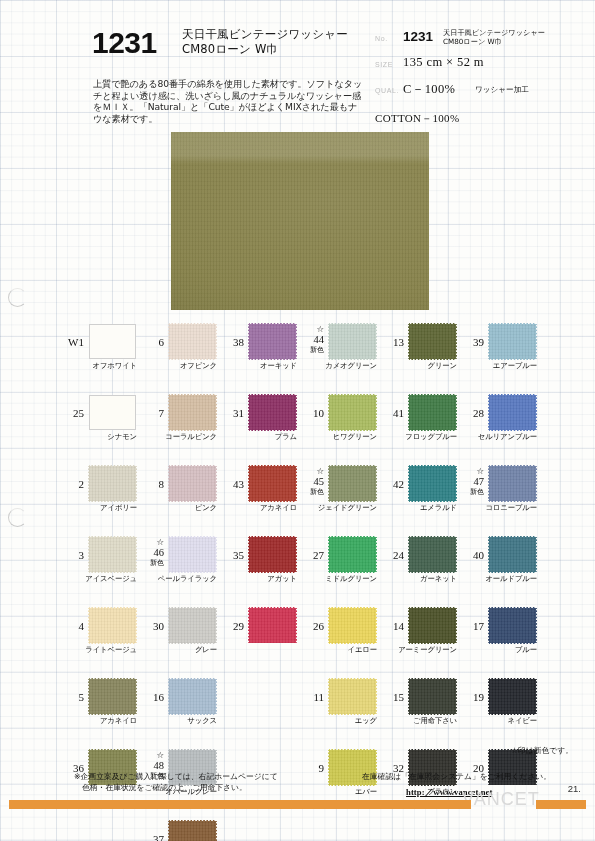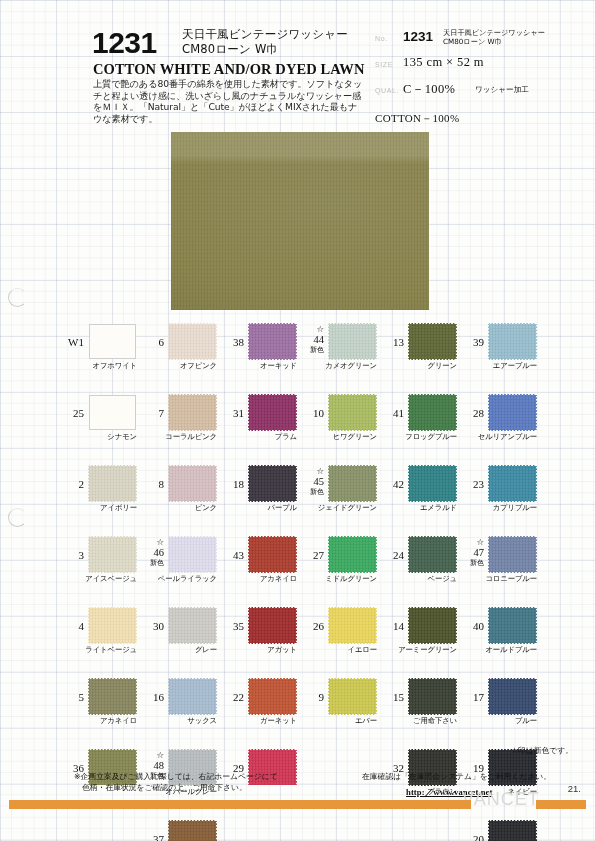--- a/index.html
+++ b/index.html
@@ -178,21 +178,20 @@
 
 <div class="punch" style="top:288px;"></div>
 <div class="punch" style="top:508px;"></div>
 
 <div id="header">
   <div class="bignum">1231</div>
   <div class="jp-title">
     <div>天日干風ビンテージワッシャー</div>
     <div>CM80ローン W巾</div>
   </div>
-  <div class="en-title">COTTON WHITE AND/OR DYED LAWN</div>
   <div class="desc">上質で艶のある80番手の綿糸を使用した素材です。ソフトなタッチと程よい透け感に、洗いざらし風のナチュラルなワッシャー感をＭＩＸ。「Natural」と「Cute」がほどよくMIXされた最もナウな素材です。</div>
 
   <div id="spec">
     <div class="spec-row">
       <span class="spec-lab">No.</span>
       <span class="spec-num">1231</span>
       <span class="spec-jp">
         <span style="display:block">天日干風ビンテージワッシャー</span>
         <span style="display:block">CM80ローン W巾</span>
       </span>
@@ -397,31 +396,20 @@
         <div class="sw" style="background: rgb(140, 47, 99);">
           <div class="face"></div>
           <div class="zz t" style="background: repeating-conic-gradient(from 45deg at 50% 100%, rgb(140, 47, 99) 0deg, rgb(140, 47, 99) 90deg, transparent 90deg, transparent 180deg) 0% 0% / 3.2px 2.4px;"></div>
           <div class="zz b" style="background: repeating-conic-gradient(from 225deg at 50% 0%, rgb(140, 47, 99) 0deg, rgb(140, 47, 99) 90deg, transparent 90deg, transparent 180deg) 0% 0% / 3.2px 2.4px;"></div>
           <div class="zz l" style="background: repeating-conic-gradient(from 315deg at 100% 50%, rgb(140, 47, 99) 0deg, rgb(140, 47, 99) 90deg, transparent 90deg, transparent 180deg) 0% 0% / 2.4px 3.2px;"></div>
           <div class="zz r" style="background: repeating-conic-gradient(from 135deg at 0% 50%, rgb(140, 47, 99) 0deg, rgb(140, 47, 99) 90deg, transparent 90deg, transparent 180deg) 0% 0% / 2.4px 3.2px;"></div>
         </div>
         <div class="nm">プラム</div>
       </div>
       <div class="cell">
-        <div class="idx">18</div>
-        <div class="sw" style="background: rgb(56, 51, 60);">
-          <div class="face"></div>
-          <div class="zz t" style="background: repeating-conic-gradient(from 45deg at 50% 100%, rgb(56, 51, 60) 0deg, rgb(56, 51, 60) 90deg, transparent 90deg, transparent 180deg) 0% 0% / 3.2px 2.4px;"></div>
-          <div class="zz b" style="background: repeating-conic-gradient(from 225deg at 50% 0%, rgb(56, 51, 60) 0deg, rgb(56, 51, 60) 90deg, transparent 90deg, transparent 180deg) 0% 0% / 3.2px 2.4px;"></div>
-          <div class="zz l" style="background: repeating-conic-gradient(from 315deg at 100% 50%, rgb(56, 51, 60) 0deg, rgb(56, 51, 60) 90deg, transparent 90deg, transparent 180deg) 0% 0% / 2.4px 3.2px;"></div>
-          <div class="zz r" style="background: repeating-conic-gradient(from 135deg at 0% 50%, rgb(56, 51, 60) 0deg, rgb(56, 51, 60) 90deg, transparent 90deg, transparent 180deg) 0% 0% / 2.4px 3.2px;"></div>
-        </div>
-        <div class="nm">パープル</div>
-      </div>
-      <div class="cell">
         <div class="idx">43</div>
         <div class="sw" style="background: rgb(171, 59, 45);">
           <div class="face"></div>
           <div class="zz t" style="background: repeating-conic-gradient(from 45deg at 50% 100%, rgb(171, 59, 45) 0deg, rgb(171, 59, 45) 90deg, transparent 90deg, transparent 180deg) 0% 0% / 3.2px 2.4px;"></div>
           <div class="zz b" style="background: repeating-conic-gradient(from 225deg at 50% 0%, rgb(171, 59, 45) 0deg, rgb(171, 59, 45) 90deg, transparent 90deg, transparent 180deg) 0% 0% / 3.2px 2.4px;"></div>
           <div class="zz l" style="background: repeating-conic-gradient(from 315deg at 100% 50%, rgb(171, 59, 45) 0deg, rgb(171, 59, 45) 90deg, transparent 90deg, transparent 180deg) 0% 0% / 2.4px 3.2px;"></div>
           <div class="zz r" style="background: repeating-conic-gradient(from 135deg at 0% 50%, rgb(171, 59, 45) 0deg, rgb(171, 59, 45) 90deg, transparent 90deg, transparent 180deg) 0% 0% / 2.4px 3.2px;"></div>
         </div>
         <div class="nm">アカネイロ</div>
       </div>
@@ -430,31 +418,20 @@
         <div class="sw" style="background: rgb(158, 42, 42);">
           <div class="face"></div>
           <div class="zz t" style="background: repeating-conic-gradient(from 45deg at 50% 100%, rgb(158, 42, 42) 0deg, rgb(158, 42, 42) 90deg, transparent 90deg, transparent 180deg) 0% 0% / 3.2px 2.4px;"></div>
           <div class="zz b" style="background: repeating-conic-gradient(from 225deg at 50% 0%, rgb(158, 42, 42) 0deg, rgb(158, 42, 42) 90deg, transparent 90deg, transparent 180deg) 0% 0% / 3.2px 2.4px;"></div>
           <div class="zz l" style="background: repeating-conic-gradient(from 315deg at 100% 50%, rgb(158, 42, 42) 0deg, rgb(158, 42, 42) 90deg, transparent 90deg, transparent 180deg) 0% 0% / 2.4px 3.2px;"></div>
           <div class="zz r" style="background: repeating-conic-gradient(from 135deg at 0% 50%, rgb(158, 42, 42) 0deg, rgb(158, 42, 42) 90deg, transparent 90deg, transparent 180deg) 0% 0% / 2.4px 3.2px;"></div>
         </div>
         <div class="nm">アガット</div>
       </div>
       <div class="cell">
-        <div class="idx">22</div>
-        <div class="sw" style="background: rgb(191, 83, 50);">
-          <div class="face"></div>
-          <div class="zz t" style="background: repeating-conic-gradient(from 45deg at 50% 100%, rgb(191, 83, 50) 0deg, rgb(191, 83, 50) 90deg, transparent 90deg, transparent 180deg) 0% 0% / 3.2px 2.4px;"></div>
-          <div class="zz b" style="background: repeating-conic-gradient(from 225deg at 50% 0%, rgb(191, 83, 50) 0deg, rgb(191, 83, 50) 90deg, transparent 90deg, transparent 180deg) 0% 0% / 3.2px 2.4px;"></div>
-          <div class="zz l" style="background: repeating-conic-gradient(from 315deg at 100% 50%, rgb(191, 83, 50) 0deg, rgb(191, 83, 50) 90deg, transparent 90deg, transparent 180deg) 0% 0% / 2.4px 3.2px;"></div>
-          <div class="zz r" style="background: repeating-conic-gradient(from 135deg at 0% 50%, rgb(191, 83, 50) 0deg, rgb(191, 83, 50) 90deg, transparent 90deg, transparent 180deg) 0% 0% / 2.4px 3.2px;"></div>
-        </div>
-        <div class="nm">ガーネット</div>
-      </div>
-      <div class="cell">
         <div class="idx">29</div>
         <div class="sw" style="background: rgb(207, 51, 82);">
           <div class="face"></div>
           <div class="zz t" style="background: repeating-conic-gradient(from 45deg at 50% 100%, rgb(207, 51, 82) 0deg, rgb(207, 51, 82) 90deg, transparent 90deg, transparent 180deg) 0% 0% / 3.2px 2.4px;"></div>
           <div class="zz l" style="background: repeating-conic-gradient(from 315deg at 100% 50%, rgb(207, 51, 82) 0deg, rgb(207, 51, 82) 90deg, transparent 90deg, transparent 180deg) 0% 0% / 2.4px 3.2px;"></div>
           <div class="zz r" style="background: repeating-conic-gradient(from 135deg at 0% 50%, rgb(207, 51, 82) 0deg, rgb(207, 51, 82) 90deg, transparent 90deg, transparent 180deg) 0% 0% / 2.4px 3.2px;"></div>
         </div>
       </div>
     </div>
     <div class="col" style="left: 296px;">
@@ -515,20 +492,31 @@
         <div class="sw" style="background: rgb(234, 213, 90);">
           <div class="face"></div>
           <div class="zz t" style="background: repeating-conic-gradient(from 45deg at 50% 100%, rgb(234, 213, 90) 0deg, rgb(234, 213, 90) 90deg, transparent 90deg, transparent 180deg) 0% 0% / 3.2px 2.4px;"></div>
           <div class="zz b" style="background: repeating-conic-gradient(from 225deg at 50% 0%, rgb(234, 213, 90) 0deg, rgb(234, 213, 90) 90deg, transparent 90deg, transparent 180deg) 0% 0% / 3.2px 2.4px;"></div>
           <div class="zz l" style="background: repeating-conic-gradient(from 315deg at 100% 50%, rgb(234, 213, 90) 0deg, rgb(234, 213, 90) 90deg, transparent 90deg, transparent 180deg) 0% 0% / 2.4px 3.2px;"></div>
           <div class="zz r" style="background: repeating-conic-gradient(from 135deg at 0% 50%, rgb(234, 213, 90) 0deg, rgb(234, 213, 90) 90deg, transparent 90deg, transparent 180deg) 0% 0% / 2.4px 3.2px;"></div>
         </div>
         <div class="nm">イエロー</div>
       </div>
       <div class="cell">
+        <div class="idx">11</div>
+        <div class="sw" style="background: rgb(229, 214, 119);">
+          <div class="face"></div>
+          <div class="zz t" style="background: repeating-conic-gradient(from 45deg at 50% 100%, rgb(229, 214, 119) 0deg, rgb(229, 214, 119) 90deg, transparent 90deg, transparent 180deg) 0% 0% / 3.2px 2.4px;"></div>
+          <div class="zz b" style="background: repeating-conic-gradient(from 225deg at 50% 0%, rgb(229, 214, 119) 0deg, rgb(229, 214, 119) 90deg, transparent 90deg, transparent 180deg) 0% 0% / 3.2px 2.4px;"></div>
+          <div class="zz l" style="background: repeating-conic-gradient(from 315deg at 100% 50%, rgb(229, 214, 119) 0deg, rgb(229, 214, 119) 90deg, transparent 90deg, transparent 180deg) 0% 0% / 2.4px 3.2px;"></div>
+          <div class="zz r" style="background: repeating-conic-gradient(from 135deg at 0% 50%, rgb(229, 214, 119) 0deg, rgb(229, 214, 119) 90deg, transparent 90deg, transparent 180deg) 0% 0% / 2.4px 3.2px;"></div>
+        </div>
+        <div class="nm">エッグ</div>
+      </div>
+      <div class="cell">
         <div class="idx">9</div>
         <div class="sw" style="background: rgb(204, 200, 78);">
           <div class="face"></div>
           <div class="zz t" style="background: repeating-conic-gradient(from 45deg at 50% 100%, rgb(204, 200, 78) 0deg, rgb(204, 200, 78) 90deg, transparent 90deg, transparent 180deg) 0% 0% / 3.2px 2.4px;"></div>
           <div class="zz b" style="background: repeating-conic-gradient(from 225deg at 50% 0%, rgb(204, 200, 78) 0deg, rgb(204, 200, 78) 90deg, transparent 90deg, transparent 180deg) 0% 0% / 3.2px 2.4px;"></div>
           <div class="zz l" style="background: repeating-conic-gradient(from 315deg at 100% 50%, rgb(204, 200, 78) 0deg, rgb(204, 200, 78) 90deg, transparent 90deg, transparent 180deg) 0% 0% / 2.4px 3.2px;"></div>
           <div class="zz r" style="background: repeating-conic-gradient(from 135deg at 0% 50%, rgb(204, 200, 78) 0deg, rgb(204, 200, 78) 90deg, transparent 90deg, transparent 180deg) 0% 0% / 2.4px 3.2px;"></div>
         </div>
         <div class="nm">エバー</div>
       </div>
@@ -569,21 +557,21 @@
       </div>
       <div class="cell">
         <div class="idx">24</div>
         <div class="sw" style="background: rgb(66, 96, 77);">
           <div class="face"></div>
           <div class="zz t" style="background: repeating-conic-gradient(from 45deg at 50% 100%, rgb(66, 96, 77) 0deg, rgb(66, 96, 77) 90deg, transparent 90deg, transparent 180deg) 0% 0% / 3.2px 2.4px;"></div>
           <div class="zz b" style="background: repeating-conic-gradient(from 225deg at 50% 0%, rgb(66, 96, 77) 0deg, rgb(66, 96, 77) 90deg, transparent 90deg, transparent 180deg) 0% 0% / 3.2px 2.4px;"></div>
           <div class="zz l" style="background: repeating-conic-gradient(from 315deg at 100% 50%, rgb(66, 96, 77) 0deg, rgb(66, 96, 77) 90deg, transparent 90deg, transparent 180deg) 0% 0% / 2.4px 3.2px;"></div>
           <div class="zz r" style="background: repeating-conic-gradient(from 135deg at 0% 50%, rgb(66, 96, 77) 0deg, rgb(66, 96, 77) 90deg, transparent 90deg, transparent 180deg) 0% 0% / 2.4px 3.2px;"></div>
         </div>
-        <div class="nm">ベージュ</div>
+        <div class="nm">ガーネット</div>
       </div>
       <div class="cell">
         <div class="idx">14</div>
         <div class="sw" style="background: rgb(75, 81, 40);">
           <div class="face"></div>
           <div class="zz t" style="background: repeating-conic-gradient(from 45deg at 50% 100%, rgb(75, 81, 40) 0deg, rgb(75, 81, 40) 90deg, transparent 90deg, transparent 180deg) 0% 0% / 3.2px 2.4px;"></div>
           <div class="zz b" style="background: repeating-conic-gradient(from 225deg at 50% 0%, rgb(75, 81, 40) 0deg, rgb(75, 81, 40) 90deg, transparent 90deg, transparent 180deg) 0% 0% / 3.2px 2.4px;"></div>
           <div class="zz l" style="background: repeating-conic-gradient(from 315deg at 100% 50%, rgb(75, 81, 40) 0deg, rgb(75, 81, 40) 90deg, transparent 90deg, transparent 180deg) 0% 0% / 2.4px 3.2px;"></div>
           <div class="zz r" style="background: repeating-conic-gradient(from 135deg at 0% 50%, rgb(75, 81, 40) 0deg, rgb(75, 81, 40) 90deg, transparent 90deg, transparent 180deg) 0% 0% / 2.4px 3.2px;"></div>
         </div>
@@ -627,31 +615,20 @@
       <div class="cell">
         <div class="idx">28</div>
         <div class="sw" style="background: rgb(88, 120, 191);">
           <div class="face"></div>
           <div class="zz t" style="background: repeating-conic-gradient(from 45deg at 50% 100%, rgb(88, 120, 191) 0deg, rgb(88, 120, 191) 90deg, transparent 90deg, transparent 180deg) 0% 0% / 3.2px 2.4px;"></div>
           <div class="zz b" style="background: repeating-conic-gradient(from 225deg at 50% 0%, rgb(88, 120, 191) 0deg, rgb(88, 120, 191) 90deg, transparent 90deg, transparent 180deg) 0% 0% / 3.2px 2.4px;"></div>
           <div class="zz l" style="background: repeating-conic-gradient(from 315deg at 100% 50%, rgb(88, 120, 191) 0deg, rgb(88, 120, 191) 90deg, transparent 90deg, transparent 180deg) 0% 0% / 2.4px 3.2px;"></div>
           <div class="zz r" style="background: repeating-conic-gradient(from 135deg at 0% 50%, rgb(88, 120, 191) 0deg, rgb(88, 120, 191) 90deg, transparent 90deg, transparent 180deg) 0% 0% / 2.4px 3.2px;"></div>
         </div>
         <div class="nm">セルリアンブルー</div>
-      </div>
-      <div class="cell">
-        <div class="idx">23</div>
-        <div class="sw" style="background: rgb(59, 138, 163);">
-          <div class="face"></div>
-          <div class="zz t" style="background: repeating-conic-gradient(from 45deg at 50% 100%, rgb(59, 138, 163) 0deg, rgb(59, 138, 163) 90deg, transparent 90deg, transparent 180deg) 0% 0% / 3.2px 2.4px;"></div>
-          <div class="zz b" style="background: repeating-conic-gradient(from 225deg at 50% 0%, rgb(59, 138, 163) 0deg, rgb(59, 138, 163) 90deg, transparent 90deg, transparent 180deg) 0% 0% / 3.2px 2.4px;"></div>
-          <div class="zz l" style="background: repeating-conic-gradient(from 315deg at 100% 50%, rgb(59, 138, 163) 0deg, rgb(59, 138, 163) 90deg, transparent 90deg, transparent 180deg) 0% 0% / 2.4px 3.2px;"></div>
-          <div class="zz r" style="background: repeating-conic-gradient(from 135deg at 0% 50%, rgb(59, 138, 163) 0deg, rgb(59, 138, 163) 90deg, transparent 90deg, transparent 180deg) 0% 0% / 2.4px 3.2px;"></div>
-        </div>
-        <div class="nm">カプリブルー</div>
       </div>
       <div class="cell">
         <div class="idx newc">
           <span class="star">☆</span>
           <span class="n">47</span>
           <span class="tag">新色</span>
         </div>
         <div class="sw" style="background: rgb(113, 131, 168);">
           <div class="face"></div>
           <div class="zz t" style="background: repeating-conic-gradient(from 45deg at 50% 100%, rgb(113, 131, 168) 0deg, rgb(113, 131, 168) 90deg, transparent 90deg, transparent 180deg) 0% 0% / 3.2px 2.4px;"></div>

